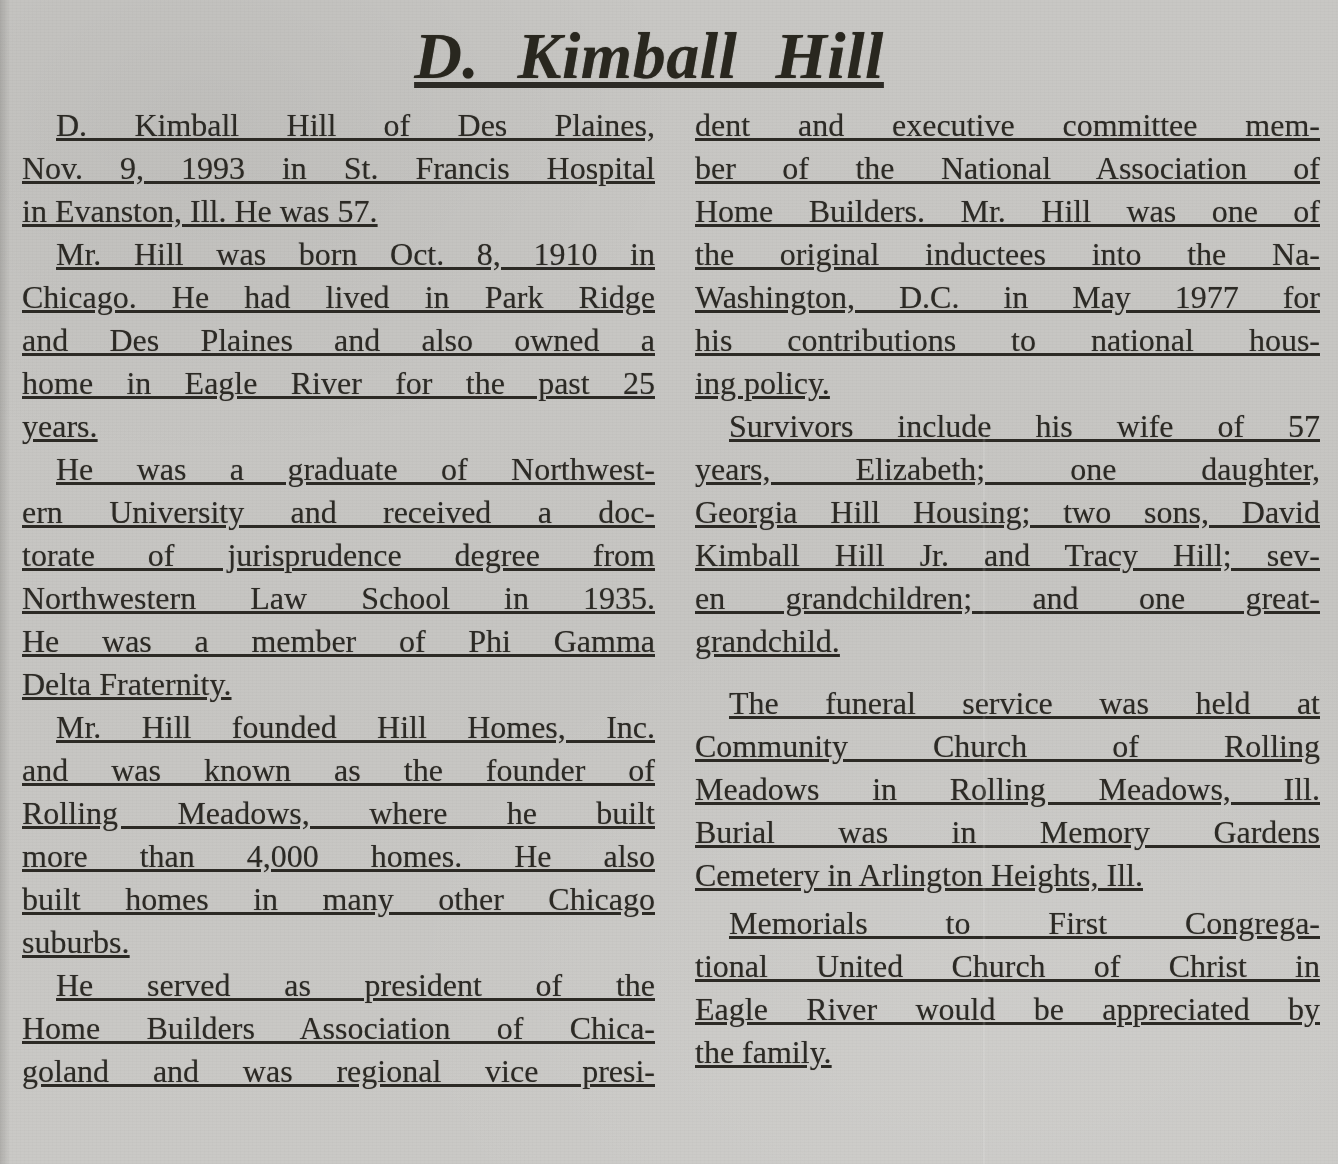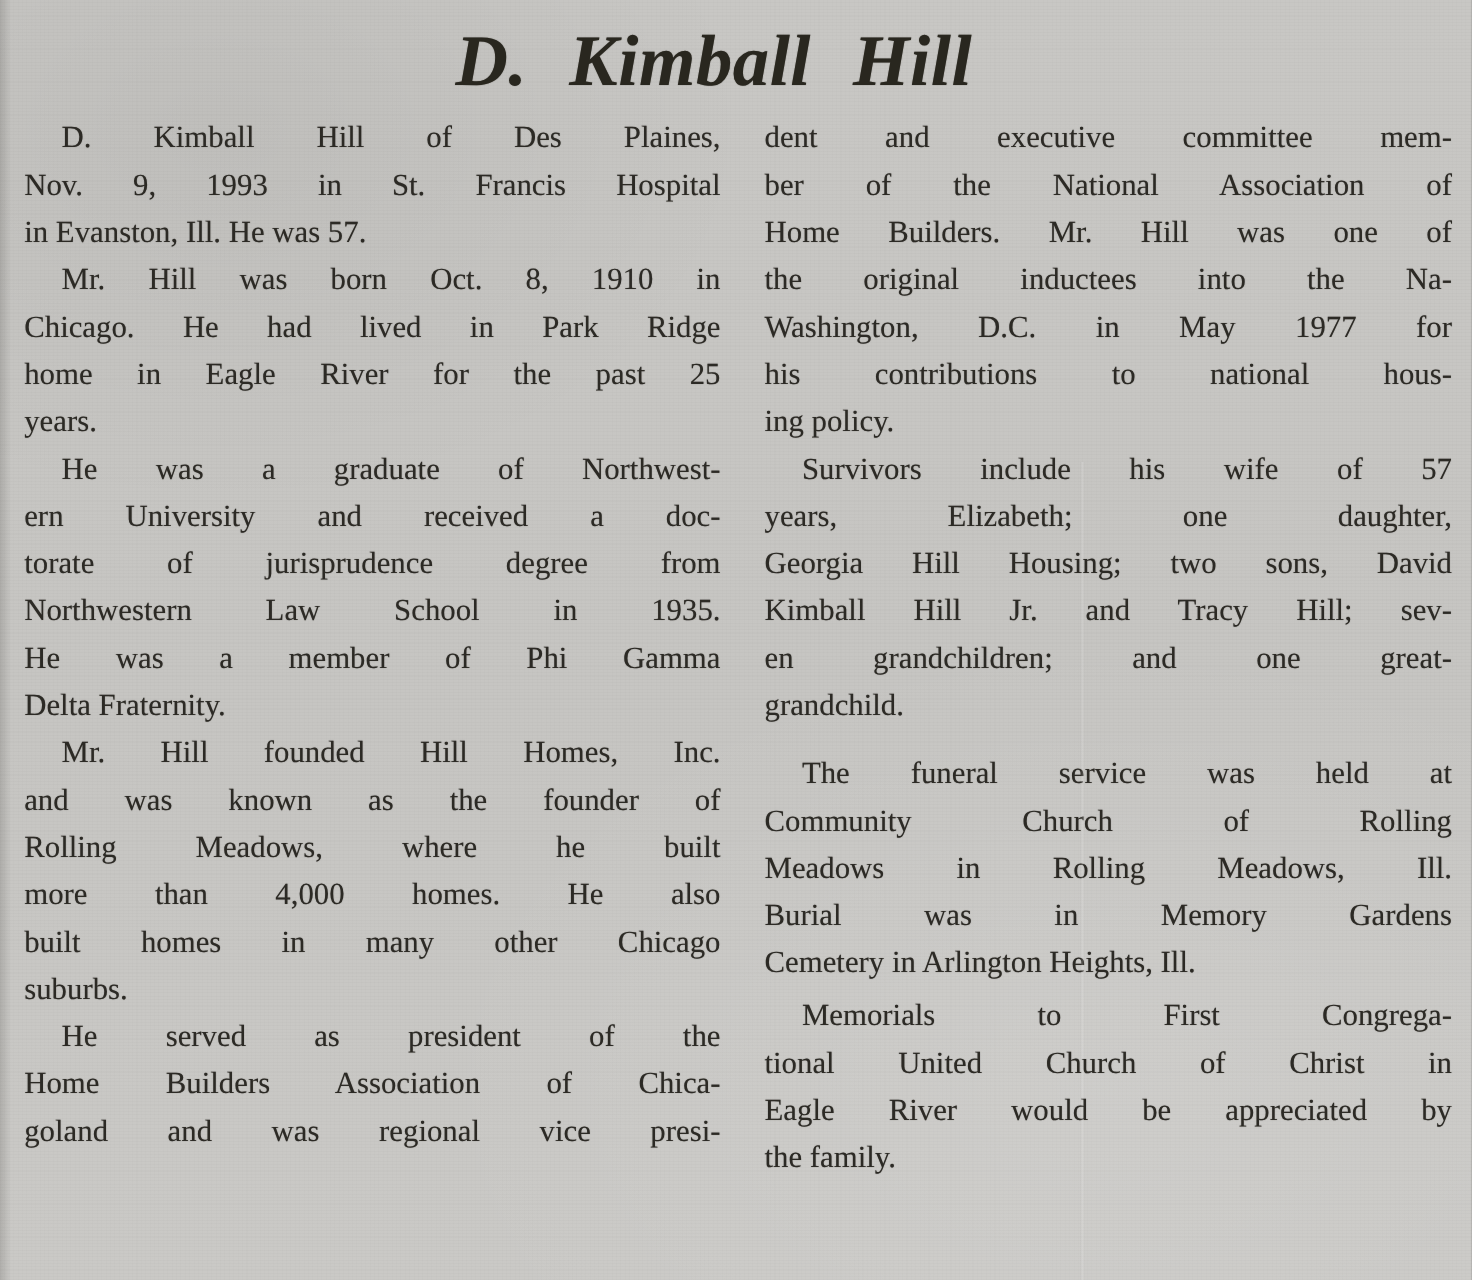--- a/index.html
+++ b/index.html
@@ -13,20 +13,21 @@
     height: 1164px;
     overflow: hidden;
     font-family: "Liberation Serif", serif;
     color: #2c2a25;
     background:
       radial-gradient(ellipse 900px 600px at 75% 85%, rgba(255,255,255,0.10), transparent 70%),
       radial-gradient(ellipse 700px 500px at 15% 10%, rgba(0,0,0,0.045), transparent 70%),
       repeating-linear-gradient(0deg, rgba(0,0,0,0.016) 0 1px, transparent 1px 3px),
       repeating-linear-gradient(90deg, rgba(0,0,0,0.013) 0 1px, transparent 1px 4px),
       linear-gradient(180deg, #c8c7c4 0%, #c6c5c2 55%, #cac9c6 100%);
+    text-decoration: underline;
   }
   .edge-left {
     position: absolute;
     left: 0; top: 0;
     width: 10px; height: 100%;
     background: linear-gradient(90deg, rgba(40,38,34,0.16), rgba(40,38,34,0.0));
     pointer-events: none;
   }
   .crease {
     position: absolute;
@@ -52,21 +53,21 @@
     text-shadow: 0 0 1px rgba(41,39,31,0.55);
   }
   .columns {
     display: flex;
     margin-top: 13px;
     padding-left: 22px;
     padding-right: 18px;
     gap: 40px;
   }
   .col {
-    font-size: 28px;
+    font-size: 32px;
     line-height: 43px;
     text-shadow: 0 0 1px rgba(44,42,37,0.45);
   }
   .col-left  { width: 633px; }
   .col-right { width: 625px; }
   .line {
     text-align: justify;
     text-align-last: justify;
   }
   .line.indent { text-indent: 34px; }
@@ -87,20 +88,21 @@
   <div class="columns">
     <div class="col col-left">
         <div class="para">
           <div class="line indent">D. Kimball Hill of Des Plaines,</div>
           <div class="line">Nov. 9, 1993 in St. Francis Hospital</div>
           <div class="line end">in Evanston, Ill. He was 57.</div>
         </div>
         <div class="para">
           <div class="line indent">Mr. Hill was born Oct. 8, 1910 in</div>
           <div class="line">Chicago. He had lived in Park Ridge</div>
+          <div class="line">and Des Plaines and also owned a</div>
           <div class="line">home in Eagle River for the past 25</div>
           <div class="line end">years.</div>
         </div>
         <div class="para">
           <div class="line indent">He was a graduate of Northwest-</div>
           <div class="line">ern University and received a doc-</div>
           <div class="line">torate of jurisprudence degree from</div>
           <div class="line">Northwestern Law School in 1935.</div>
           <div class="line">He was a member of Phi Gamma</div>
           <div class="line end">Delta Fraternity.</div>

